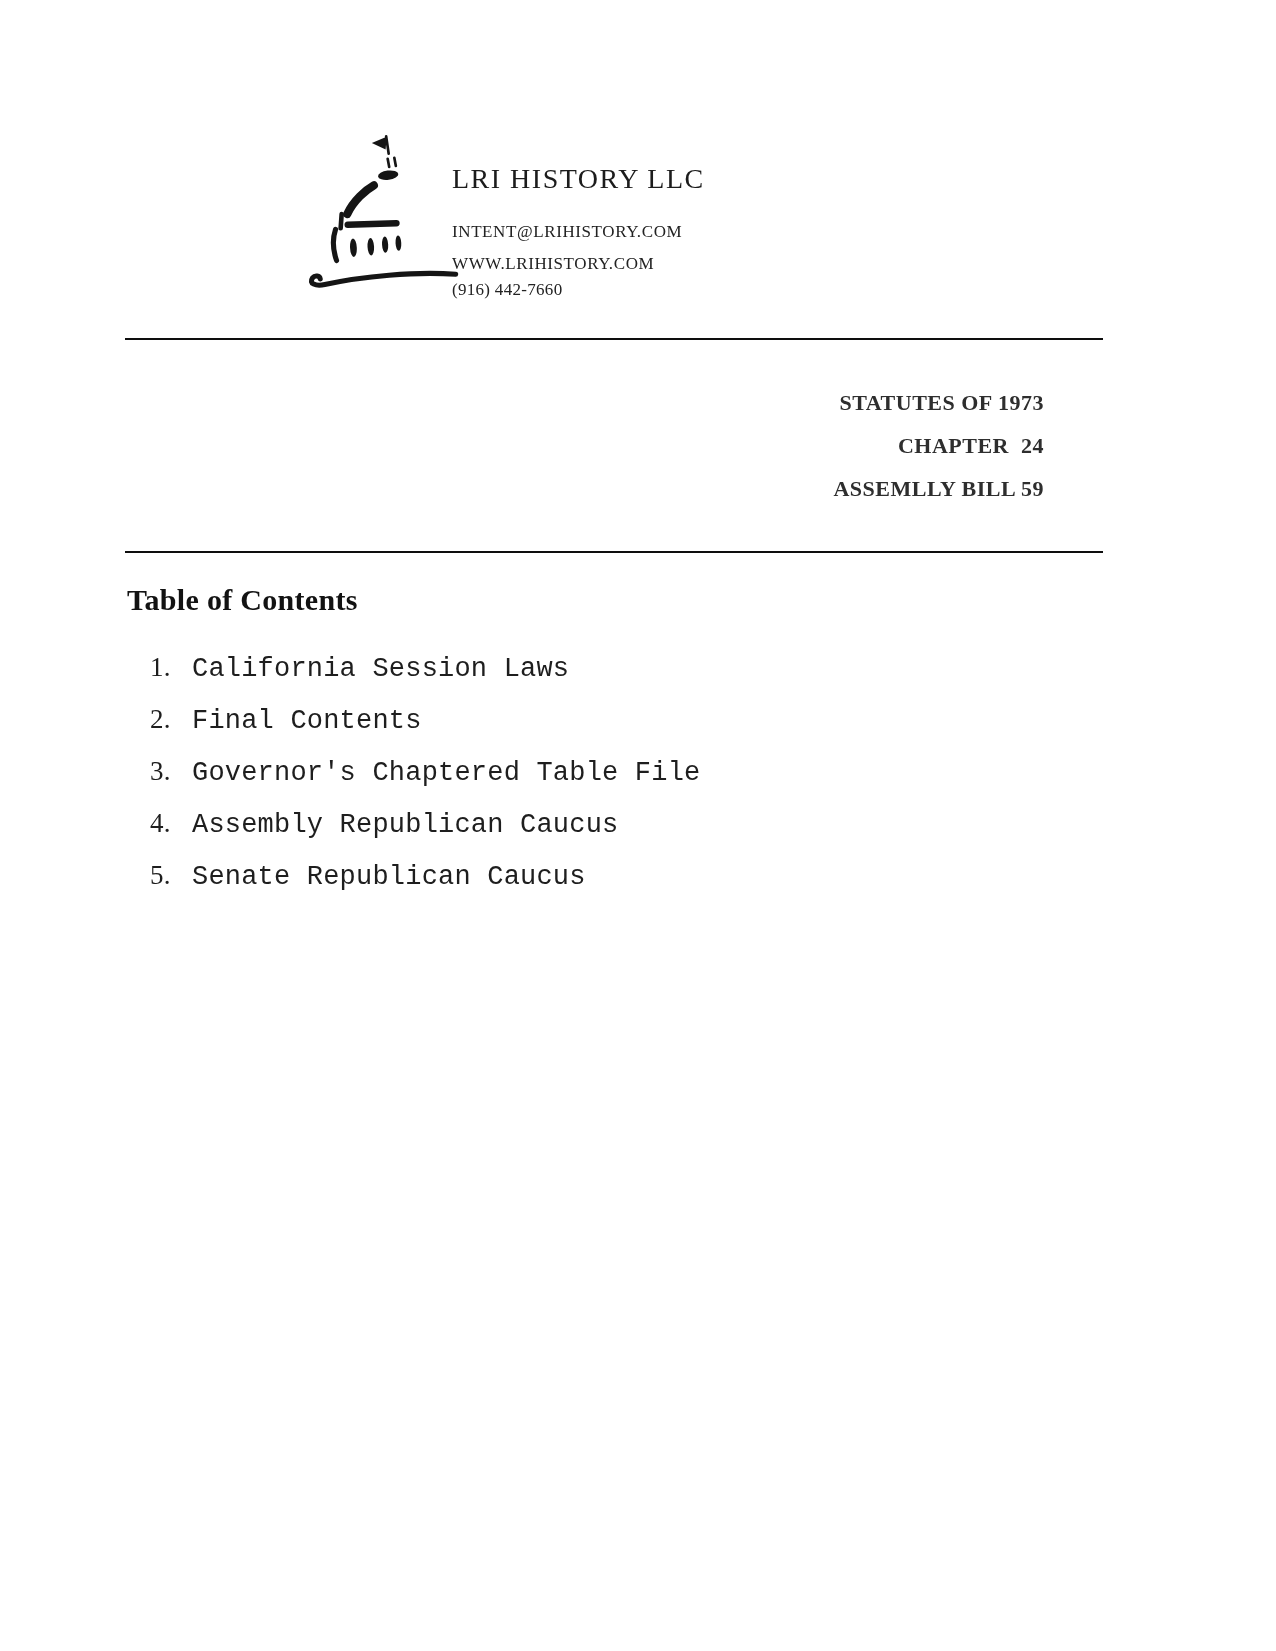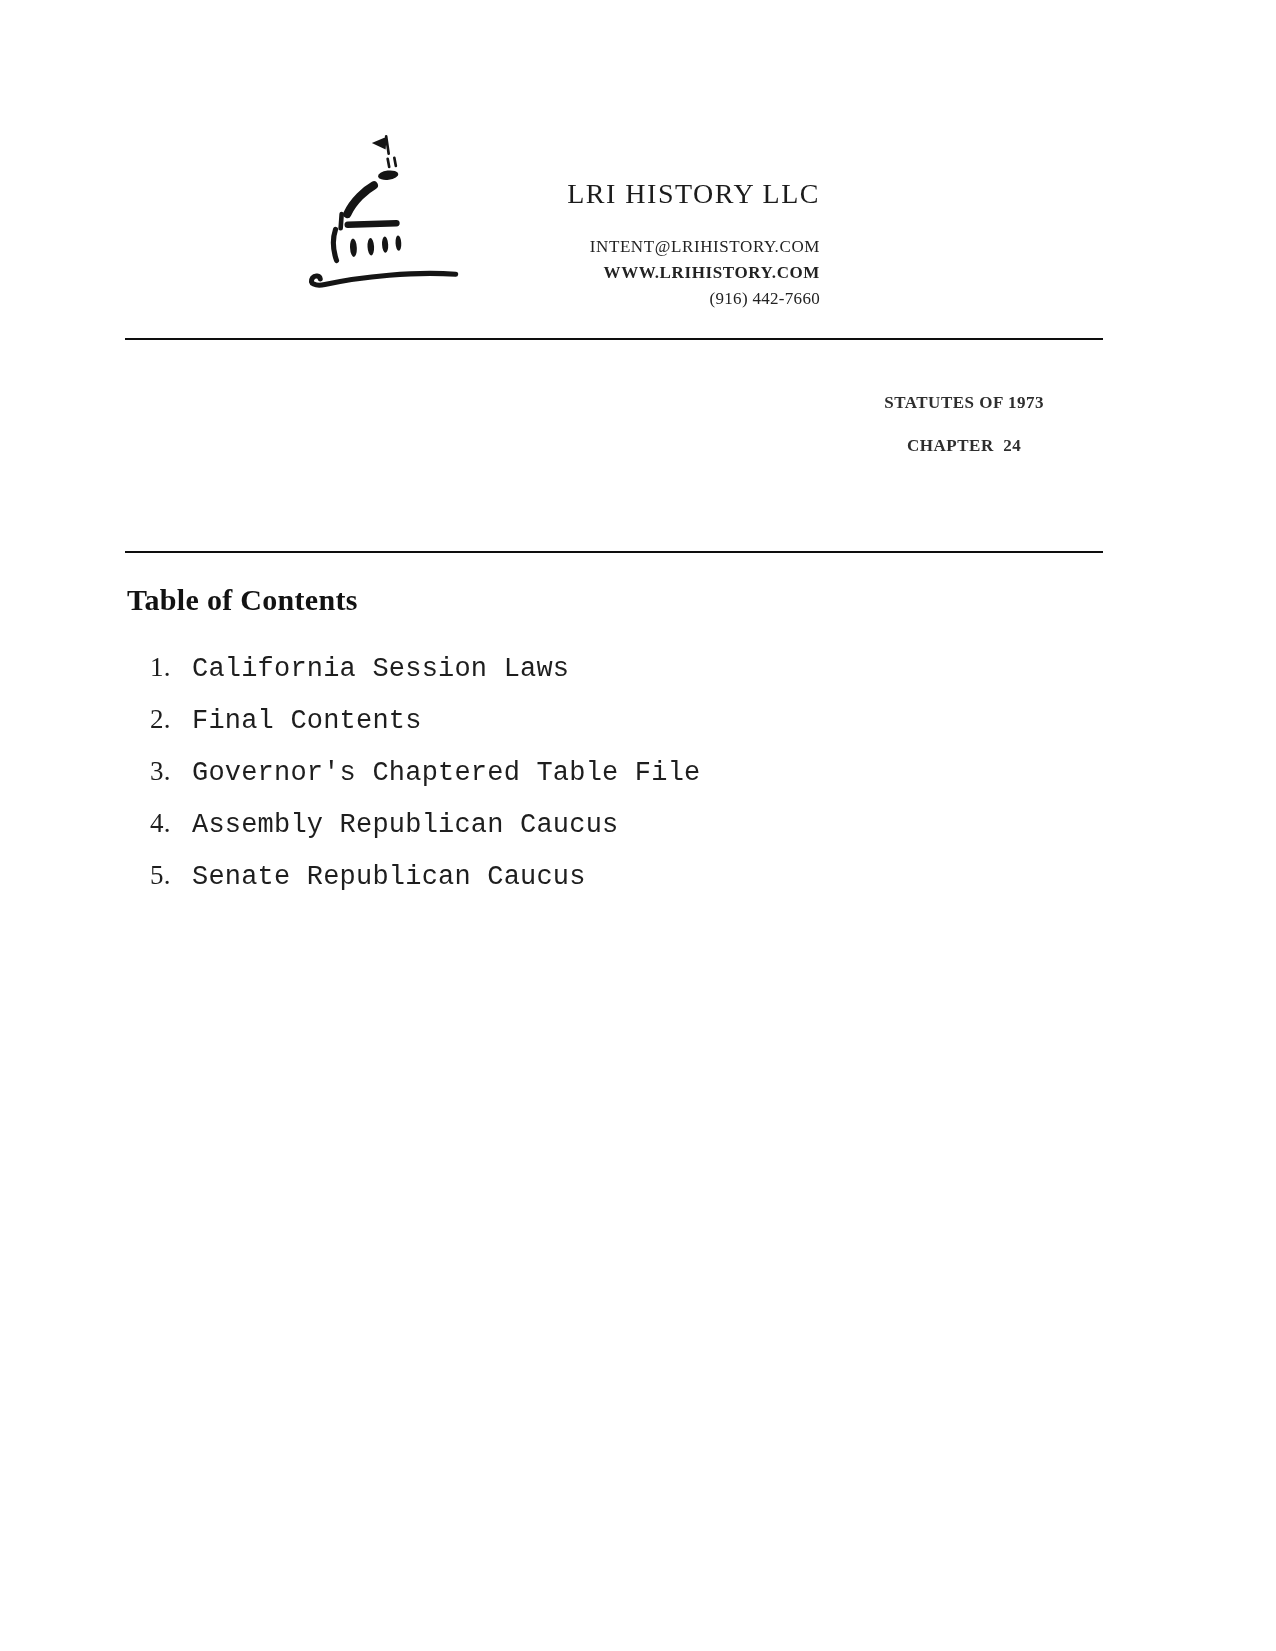--- a/index.html
+++ b/index.html
@@ -15,46 +15,46 @@
     position:relative;
     width:1276px;height:1651px;
     background:var(--bg);
     overflow:hidden;
   }
   .logo{
     position:absolute;left:288px;top:122px;width:184px;height:184px;
   }
   .logo svg{width:100%;height:100%;display:block;}
   .header-text{
-    position:absolute;left:452px;top:177px;width:368px;
-    text-align:right;
+    position:absolute;left:452px;top:162px;width:368px;
+    text-align:left;
   }
   .company{
     font-size:28px;line-height:34px;letter-spacing:1.5px;
     color:var(--ink);white-space:nowrap;
   }
   .contact{
     font-size:17px;line-height:26px;letter-spacing:0.6px;
     color:#222;white-space:nowrap;
   }
   .contact.email{margin-top:23px;}
-  .contact.web{font-weight:bold;}
+  .contact.web{margin-top:6px;}
   .contact.phone{margin-top:0;letter-spacing:0.3px;}
   .rule{
     position:absolute;left:125px;width:978px;height:2px;
     background:var(--rule);
   }
   .rule-top{top:338px;}
   .rule-bottom{top:551px;}
   .ref-block{
     position:absolute;top:381px;right:232px;
-    text-align:center;
+    text-align:right;
     font-weight:bold;
     color:var(--ref-ink);
-    font-size:17px;line-height:43px;letter-spacing:0.5px;
+    font-size:22px;line-height:43px;letter-spacing:0.5px;
   }
   .ref-line{white-space:pre;}
   .toc-heading{
     position:absolute;left:127px;top:582px;
     font-size:30px;line-height:36px;font-weight:bold;
     color:#121212;letter-spacing:0.3px;text-align:right;
   }
   .toc-list{
     position:absolute;left:150px;top:650px;width:700px;
   }
@@ -111,20 +111,21 @@
     <div class="contact email">INTENT@LRIHISTORY.COM</div>
     <div class="contact web">WWW.LRIHISTORY.COM</div>
     <div class="contact phone">(916) 442-7660</div>
   </div>
 
   <div class="rule rule-top"></div>
 
   <div class="ref-block">
     <div class="ref-line">STATUTES OF 1973</div>
     <div class="ref-line">CHAPTER  24</div>
+    <div class="ref-line">ASSEMLLY BILL 59</div>
   </div>
 
   <div class="rule rule-bottom"></div>
 
   <div class="toc-heading">Table of Contents</div>
 
   <div class="toc-list">
     <div class="toc-item">
       <span class="num">1.</span>
       <span class="label">California Session Laws</span>

